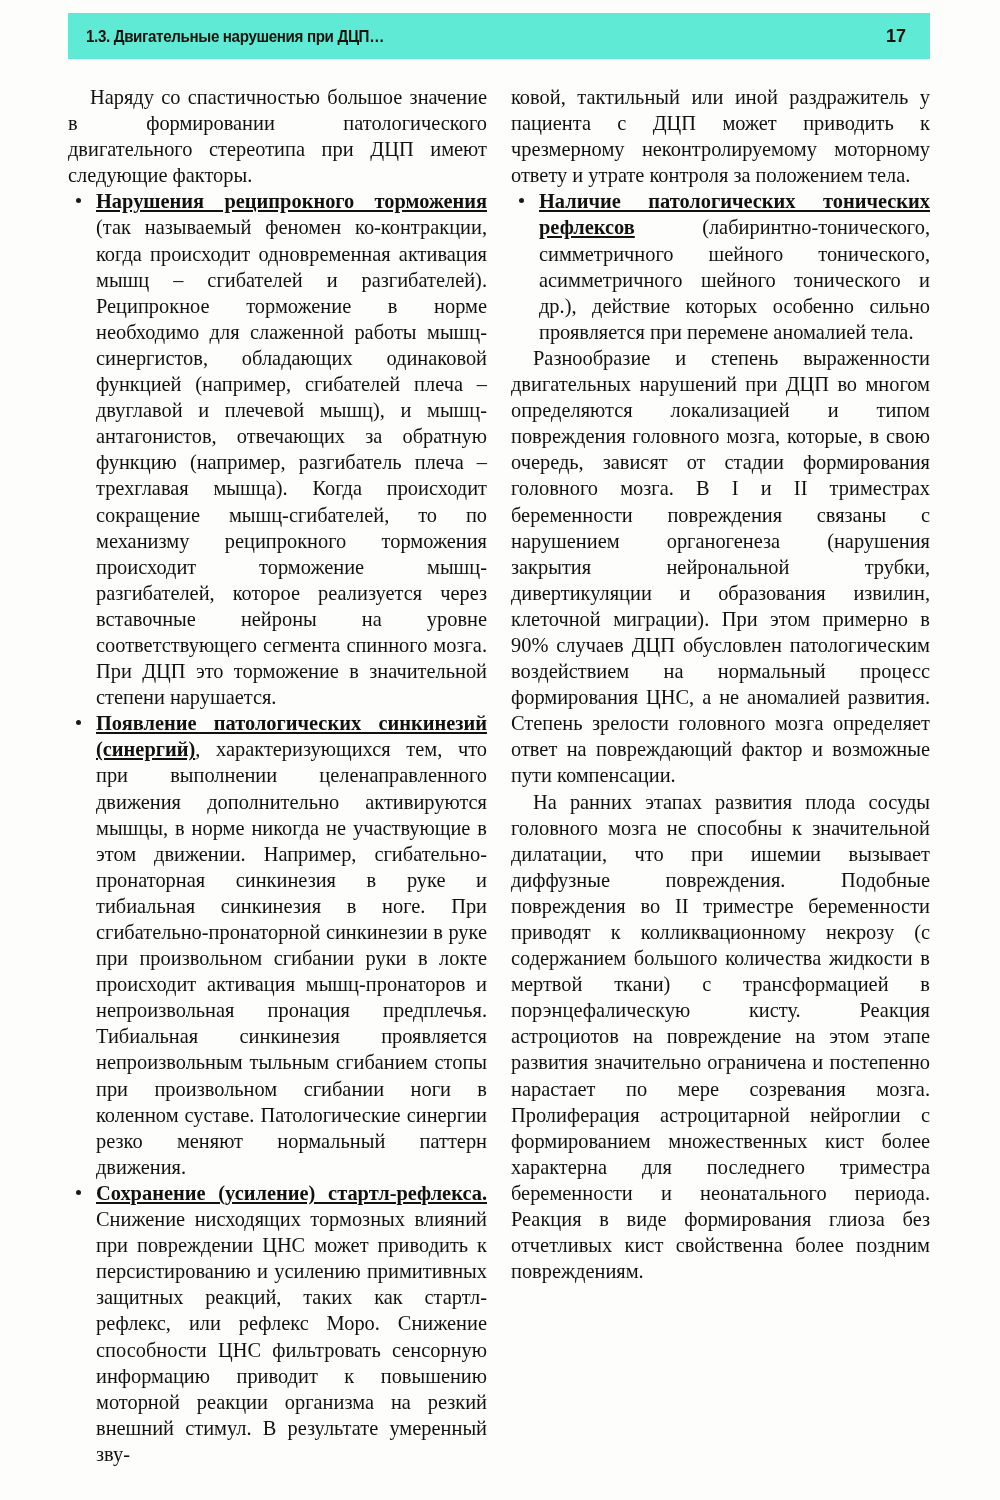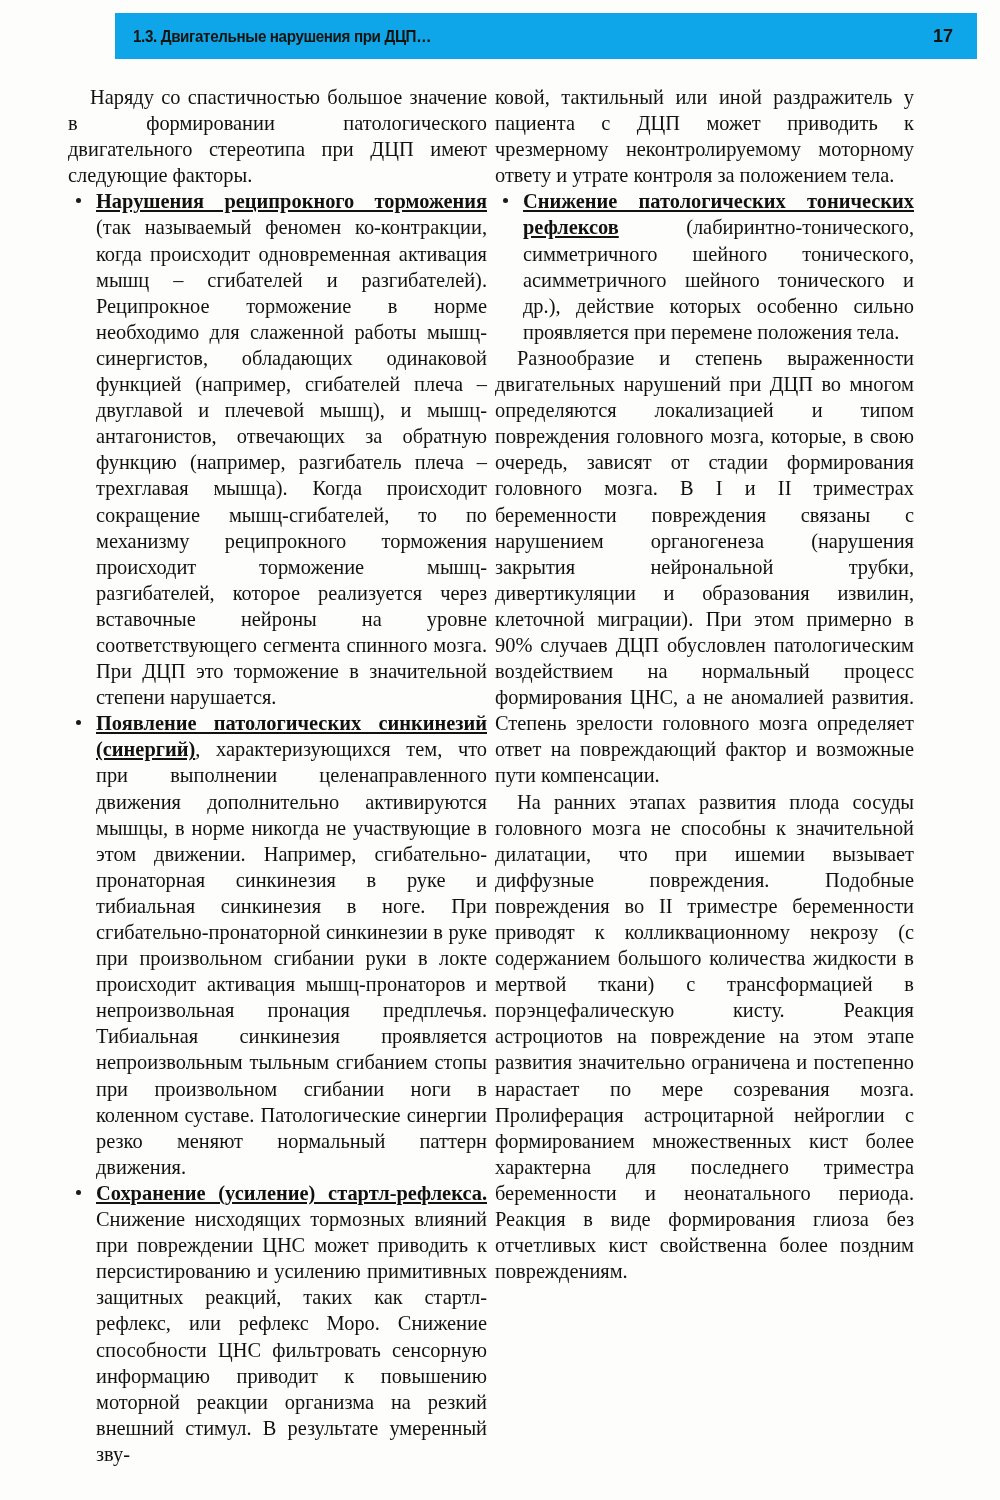--- a/index.html
+++ b/index.html
@@ -46,21 +46,21 @@
     color: #16130c;
   }
 
   
   .columns {
     position: absolute;
     left: 68px;
     top: 84px;
     width: 862px;
     display: flex;
-    gap: 8px;
+    gap: 24px;
   }
   .col {
     width: 419px;
     flex: 0 0 419px;
   }
 
   p.para {
     margin: 0;
     font-size: 20.4px;
     line-height: 26.1px;
@@ -98,21 +98,21 @@
   }
   .b { font-weight: bold; text-decoration: underline; }
   .hl {
     font-style: italic;
     color: #6e6b1d;
   }
 </style>
 </head>
 <body>
 
-<div class="header-band" style="background: #0ea5e9; margin-left: 47px;">
+<div class="header-band" style="background: #5eead4;">
   <div class="running-head">1.3. Двигательные нарушения при ДЦП…</div>
   <div class="page-number">17</div>
 </div>
 
 <div class="columns">
 
   <div class="col">
 
     <p class="para">Наряду со спастичностью большое значение в формировании патологического двигательного стереотипа при ДЦП имеют следующие факторы.</p>
 
@@ -132,21 +132,21 @@
 
     </ul>
   </div>
 
   <div class="col">
 
     <p class="para cont">ковой, тактильный или иной раздражитель у пациента с ДЦП может приводить к чрезмерному неконтролируемому моторному ответу и утрате контроля за положением тела.</p>
 
     <ul class="bullets">
       <li class="bullet">
-        <span class="dot"></span><span class="b">Снижение патологических тонических рефлексов</span><span> (лабиринтно-тонического, симметричного шейного тонического, асимметричного шейного тонического и др.), действие которых особенно сильно проявляется при перемене положения тела.</span>
+        <span class="dot"></span><span class="b">Наличие патологических тонических рефлексов</span><span> (лабиринтно-тонического, симметричного шейного тонического, асимметричного шейного тонического и др.), действие которых особенно сильно проявляется при перемене аномалией тела.</span>
       </li>
     </ul>
 
     <p class="para">Разнообразие и степень выраженности двигательных нарушений при ДЦП во многом определяются локализацией и типом повреждения головного мозга, которые, в свою очередь, зависят от стадии формирования головного мозга. В I и II триместрах беременности повреждения связаны с нарушением органогенеза (нарушения закрытия нейрональной трубки, дивертикуляции и образования извилин, клеточной миграции). При этом примерно в 90% случаев ДЦП обусловлен патологическим воздействием на нормальный процесс формирования ЦНС, а не аномалией развития. Степень зрелости головного мозга определяет ответ на повреждающий фактор и возможные пути компенсации.</p>
 
     <p class="para">На ранних этапах развития плода сосуды головного мозга не способны к значительной дилатации, что при ишемии вызывает диффузные повреждения. Подобные повреждения во II триместре беременности приводят к колликвационному некрозу (с содержанием большого количества жидкости в мертвой ткани) с трансформацией в порэнцефалическую кисту. Реакция астроциотов на повреждение на этом этапе развития значительно ограничена и постепенно нарастает по мере созревания мозга. Пролиферация астроцитарной нейроглии с формированием множественных кист более характерна для последнего триместра беременности и неонатального периода. Реакция в виде формирования глиоза без отчетливых кист свойственна более поздним повреждениям.</p>
 
 
   </div>
 </div>

